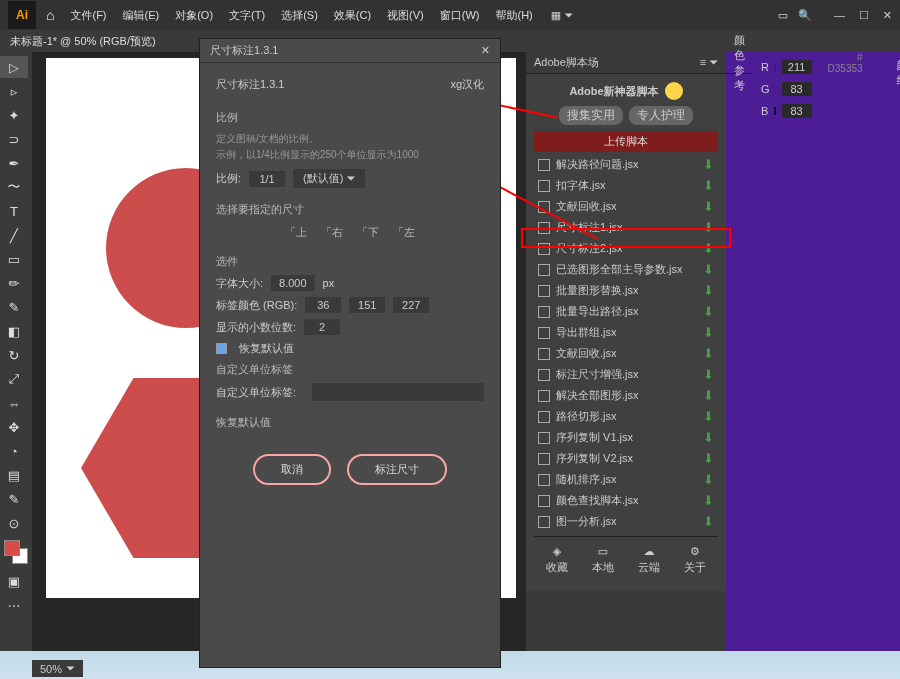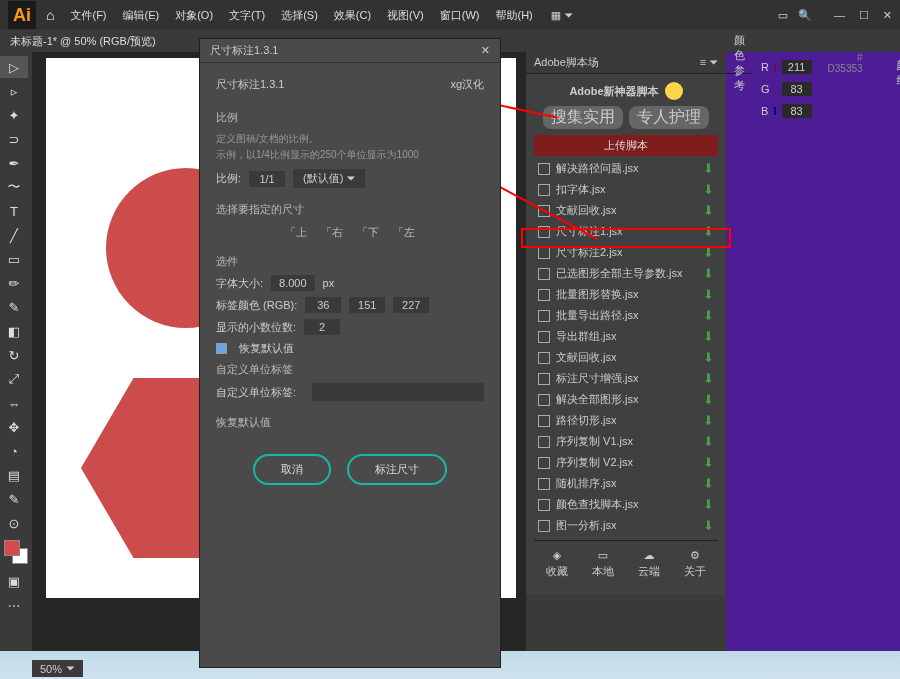--- a/index.html
+++ b/index.html
@@ -1,18 +1,18 @@
 <!DOCTYPE html>
 <html><head>
 <meta charset="utf-8">
 <style>
 *{margin:0;padding:0;box-sizing:border-box;font-family:"Microsoft YaHei",sans-serif;font-size:11px;color:#ccc}
 body{background:#323232;width:900px;height:679px;overflow:hidden;position:relative}
 .menubar{height:30px;background:#323232;display:flex;align-items:center;padding:0 8px;gap:4px}
-.ai-logo{width:28px;height:28px;background:#1a1a1a;display:flex;align-items:center;justify-content:center;color:#ff9a00;font-weight:bold;font-size:18px}
+.ai-logo{width:28px;height:28px;background:#1a1a1a;display:flex;align-items:center;justify-content:center;color:#ff9a00;font-weight:bold;font-size:12px}
 .home-icon{color:#fff;margin:0 6px;font-size:14px}
 .menu-item{padding:4px 6px;color:#ddd;cursor:pointer}
 .menu-right{margin-left:auto;display:flex;gap:10px;align-items:center}
 .window-controls{display:flex;gap:14px;margin-left:12px}
 .doc-tab{height:22px;background:#3a3a3a;padding:4px 10px;color:#ddd;display:flex;align-items:center}
 .main-area{display:flex;height:calc(100% - 80px)}
 .toolbar{width:32px;background:#3a3a3a;display:flex;flex-direction:column;padding:4px 0;gap:2px}
 .tool{width:28px;height:22px;display:flex;align-items:center;justify-content:center;color:#ddd;cursor:pointer;font-size:13px}
 .tool.sel{background:#555}
 .swatch{width:24px;height:24px;margin:4px auto;position:relative}
@@ -32,31 +32,31 @@
 .dlg-text{color:#999;font-size:10px;line-height:16px}
 .dlg-row{display:flex;align-items:center;gap:8px;margin-top:6px}
 .num-field{background:#3a3a3a;padding:2px 8px;min-width:36px;text-align:center}
 .dd{background:#3a3a3a;padding:2px 10px}
 .chk-row{display:flex;gap:14px;justify-content:center;margin-top:8px}
 .chk{color:#bbb}
 .cb{width:11px;height:11px;border:1px solid #999;display:inline-block;margin-right:4px;vertical-align:middle}
 .cb.on{background:#69a5e8}
 .unit-input{background:#3a3a3a;height:18px;flex:1;margin-left:8px}
 .dlg-footer{display:flex;gap:16px;justify-content:center;margin-top:24px}
-.btn{border:2px solid #14b8a6;border-radius:16px;padding:6px 26px;background:transparent;color:#ddd;cursor:pointer}
+.btn{border:2px solid #fca5a5;border-radius:16px;padding:6px 26px;background:transparent;color:#ddd;cursor:pointer}
 .red-box{position:absolute;border:2px solid red}
 .red-box.btn-box{left:352px;top:598px;width:130px;height:52px}
 .red-line{position:absolute;border-top:2px solid red;transform-origin:left}
 .panels{width:200px;background:#3a3a3a;display:flex;flex-direction:column}
 .panel-hdr{height:22px;display:flex;align-items:center;padding:0 8px;border-bottom:1px solid #222}
 .script-panel{background:#404040;padding:8px}
 .script-title{color:#ff9a00;font-weight:bold;font-size:14px;text-align:center}
 .script-title .ico{display:inline-block;width:18px;height:18px;border-radius:50%;background:#ffd54a;margin-left:6px;vertical-align:middle}
 .pill-row{display:flex;gap:6px;margin-top:6px;justify-content:center}
-.pill{background:#666;border-radius:8px;padding:1px 8px;font-size:16px}
+.pill{background:#666;border-radius:8px;padding:1px 8px;font-size:12px}
 .script-list-hdr{background:#7f1d1d;text-align:center;padding:3px;margin-top:6px;color:#ddd}
 .script-list{margin-top:2px}
 .script-item{display:flex;align-items:center;padding:3px 4px;gap:6px}
 .file-ico{width:12px;height:12px;border:1px solid #aaa;display:inline-block}
 .script-item .dl{margin-left:auto;color:#4a9b4a;font-size:13px}
 .script-nav{display:flex;justify-content:space-around;padding:8px 0;border-top:1px solid #222;margin-top:4px}
 .nav-ico{display:flex;flex-direction:column;align-items:center;gap:2px;color:#bbb}
 .nav-ico.act{color:#6bb8ff}
 .right-panels{width:174px;background:#4c1d95;display:flex;}
 .color-sliders{padding:8px}

